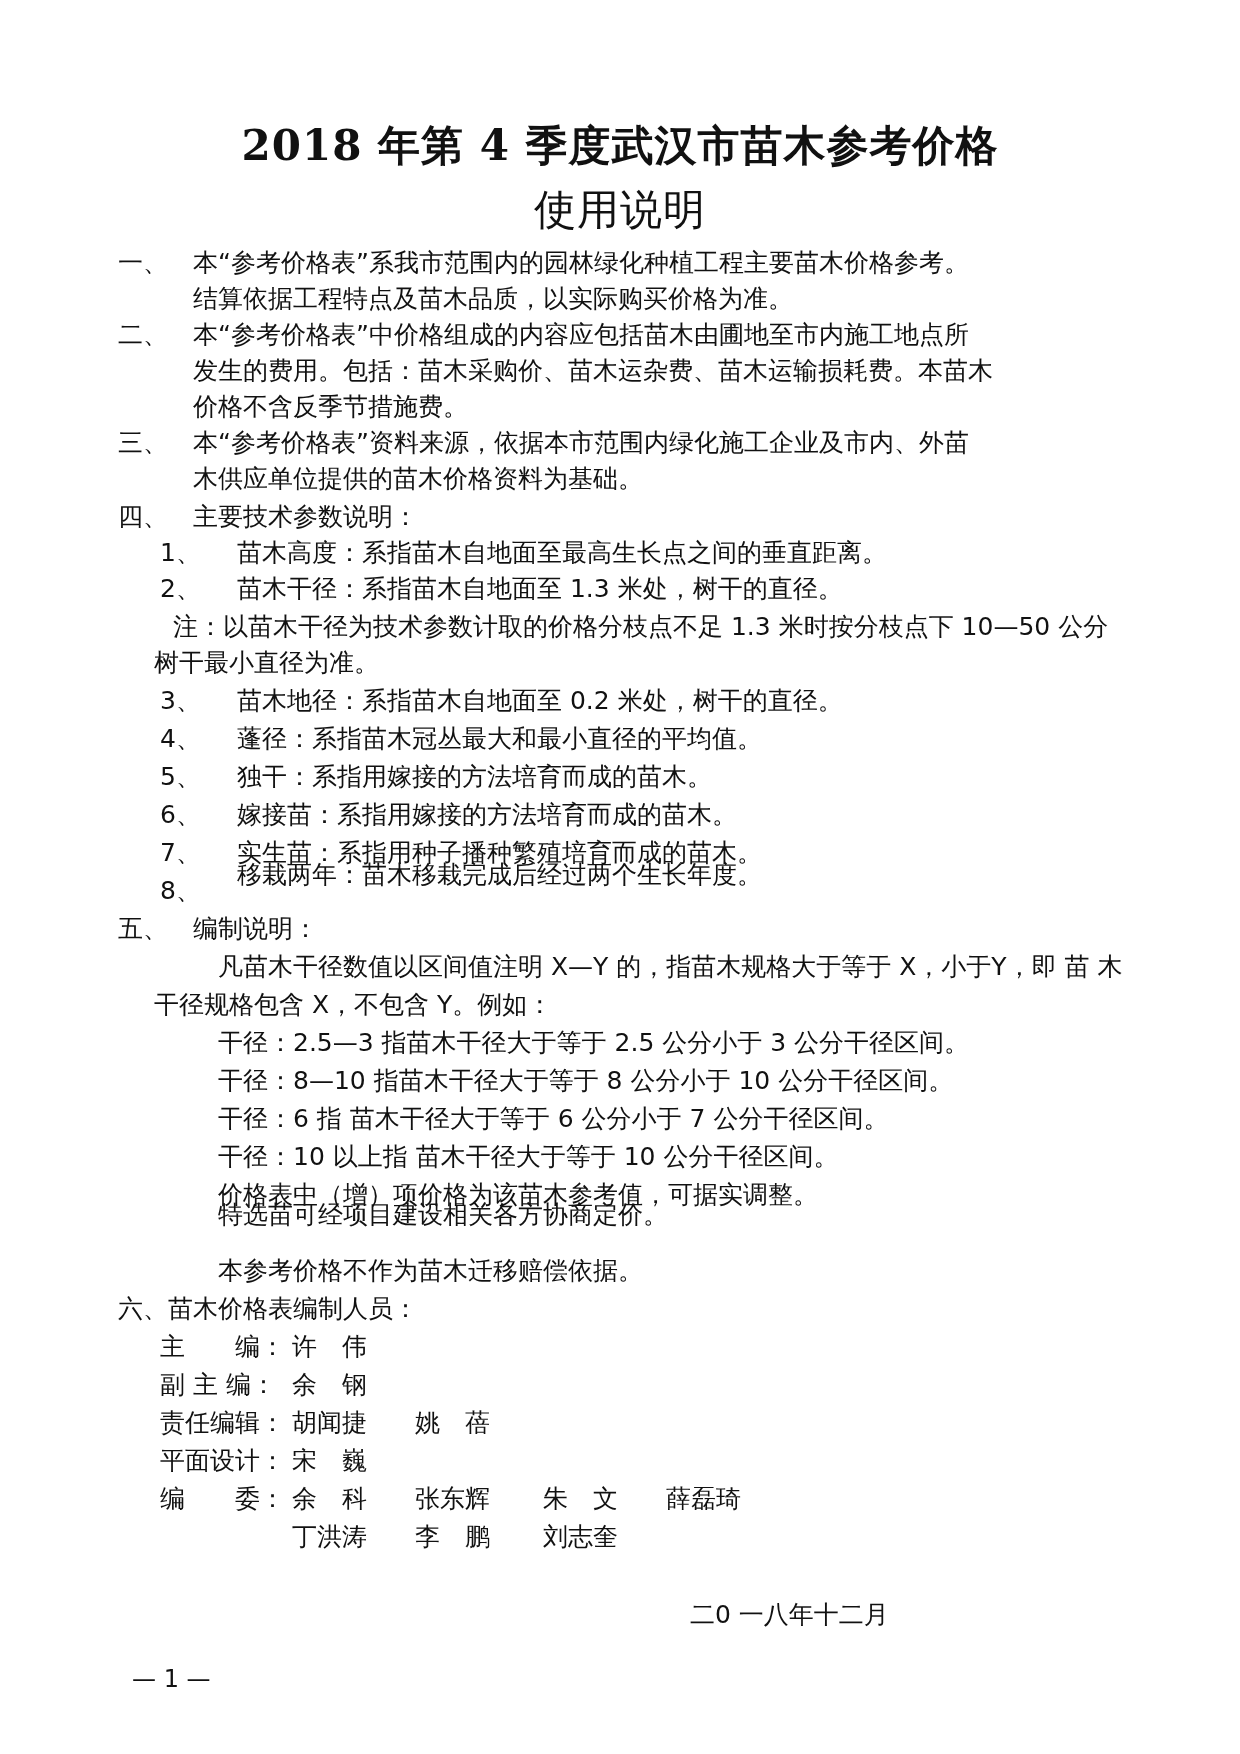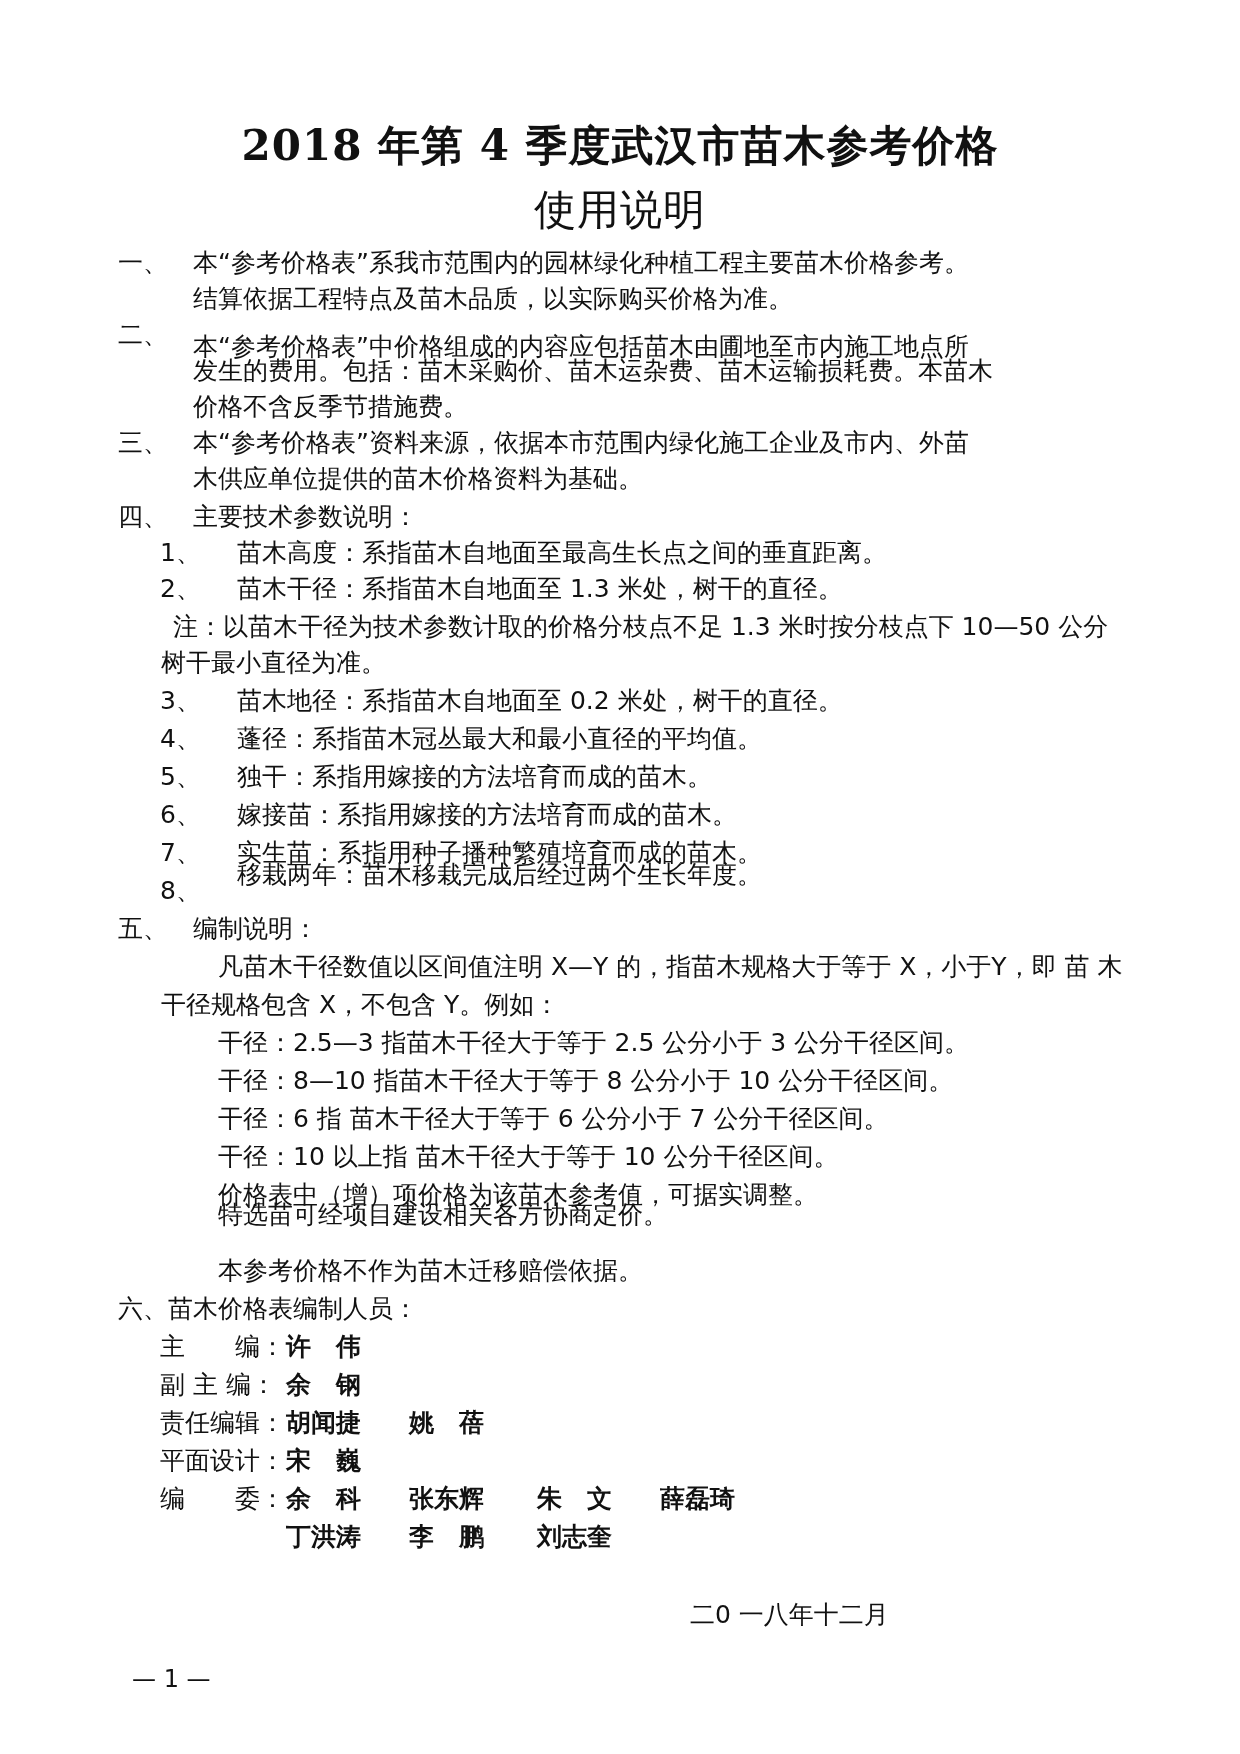--- a/index.html
+++ b/index.html
@@ -16,42 +16,42 @@
   .title1 { top: 118px; }
   .title2 { top: 182px; font-weight: normal; font-size: 42px; }
   .line {
     position: absolute; font-size: 25px; white-space: nowrap; line-height: 30px;
     font-family: "DejaVu Sans", "Liberation Sans", sans-serif;
   }
   .lvl1-num { left: 118px; }
   .lvl1-text { left: 193px; }
   .lvl2-num { left: 160px; }
   .lvl2-text { left: 237px; }
-  .indent1 { left: 161px; }
+  .indent1 { left: 154px; }
   .indent2 { left: 218px; }
   .note { left: 173px; }
   .cont { left: 193px; }
   .staff-label { left: 160px; }
-  .staff-names { left: 286px; font-weight: bold; }
+  .staff-names { left: 292px; }
   .date { left: 690px; text-align: right; }
   .pagenum { left: 132px; font-size: 24px; }
   .name-col { display: inline-block; }
 </style>
 </head>
 <body>
 
 <div class="title title1">2018 年第 4 季度武汉市苗木参考价格</div>
 <div class="title title2">使用说明</div>
 
 <div class="line lvl1-num" style="top:248px">一、</div>
 <div class="line lvl1-text" style="top:248px">本“参考价格表”系我市范围内的园林绿化种植工程主要苗木价格参考。</div>
 <div class="line cont" style="top:284px">结算依据工程特点及苗木品质，以实际购买价格为准。</div>
 
 <div class="line lvl1-num" style="top:320px">二、</div>
-<div class="line lvl1-text" style="top:332px">本“参考价格表”中价格组成的内容应包括苗木由圃地至市内施工地点所</div>
+<div class="line lvl1-text" style="top:320px">本“参考价格表”中价格组成的内容应包括苗木由圃地至市内施工地点所</div>
 <div class="line cont" style="top:356px">发生的费用。包括：苗木采购价、苗木运杂费、苗木运输损耗费。本苗木</div>
 <div class="line cont" style="top:392px">价格不含反季节措施费。</div>
 
 <div class="line lvl1-num" style="top:428px">三、</div>
 <div class="line lvl1-text" style="top:428px">本“参考价格表”资料来源，依据本市范围内绿化施工企业及市内、外苗</div>
 <div class="line cont" style="top:464px">木供应单位提供的苗木价格资料为基础。</div>
 
 <div class="line lvl1-num" style="top:502px">四、</div>
 <div class="line lvl1-text" style="top:502px">主要技术参数说明：</div>
 

